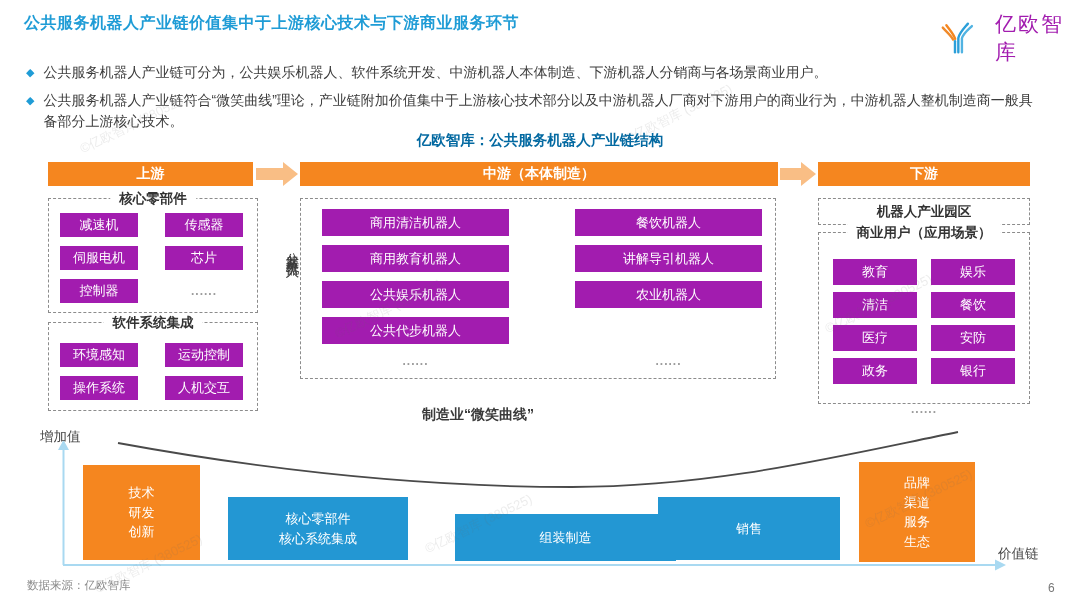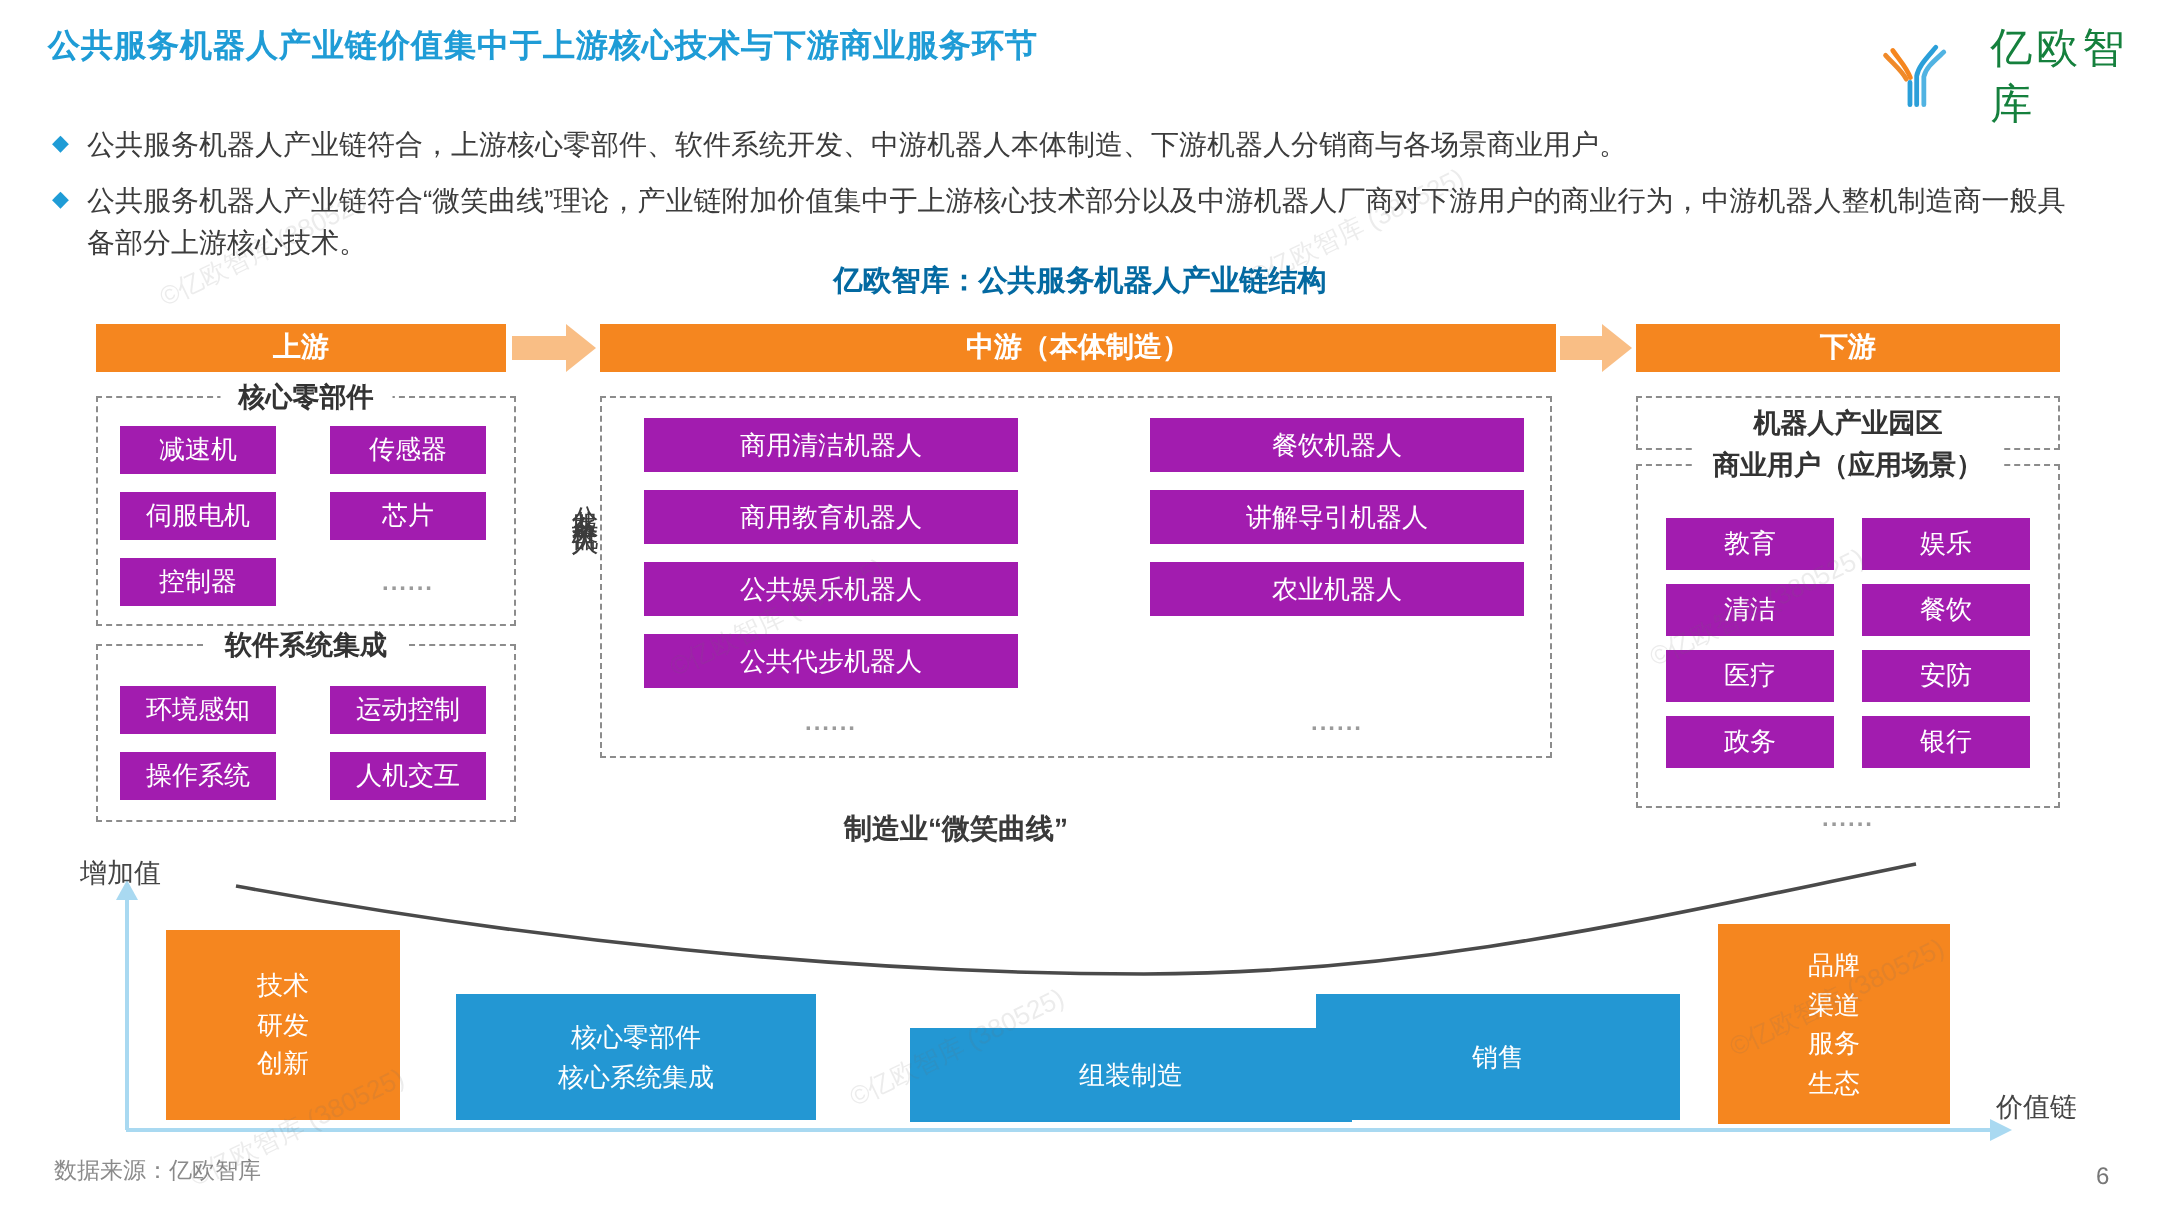--- a/index.html
+++ b/index.html
@@ -9,21 +9,21 @@
     font-family:"Liberation Sans","DejaVu Sans",sans-serif; overflow:hidden;
     margin:0 auto;
   }
   
   .page-title {
     position:absolute; left:24px; top:13px; font-size:16px; font-weight:bold;
     color:#1f9cd6; letter-spacing:0.5px;
   }
   .logo { position:absolute; left:940px; top:10px; display:flex; align-items:center; }
   .logo svg { width:38px; height:38px; }
-  .logo-text { font-size:21px; color:#15803d; letter-spacing:2px; margin-left:20px; }
+  .logo-text { font-size:21px; color:#a21caf; letter-spacing:2px; margin-left:20px; }
   
   .bullets { position:absolute; left:26px; top:62px; width:1016px; }
   .bullet { display:flex; margin-bottom:7px; }
   .bullet-icon { color:#1f9cd6; font-size:11px; line-height:21px; margin-right:9px; flex:0 0 auto; }
   .bullet-text { font-size:14px; line-height:21px; color:#3c3c3c; }
   
   .diagram-title { position:absolute; left:0; top:131px; width:1080px; text-align:center;
     font-size:14.5px; font-weight:bold; color:#0369a1; }
   .stage-bar { position:absolute; top:162px; height:24px; background:#f5861f; color:#fff;
     display:flex; align-items:center; justify-content:center; font-size:14px; font-weight:bold; }
@@ -111,21 +111,21 @@
       <path d="M35 4 C29 11,24 16,23 22 L23 40" stroke="#2b9fd9" stroke-width="3" fill="none" stroke-linecap="round"></path>
       <path d="M40 7 C33.5 13,28.5 17,27.5 22.5 L27.5 40" stroke="#51b3e2" stroke-width="3" fill="none" stroke-linecap="round"></path>
       <path d="M18.8 26 L18.8 40" stroke="#2b9fd9" stroke-width="3" fill="none" stroke-linecap="round"></path>
     </svg>
     <span class="logo-text">亿欧智库</span>
   </div>
 
   <div class="bullets">
     <div class="bullet">
       <span class="bullet-icon">◆</span>
-      <span class="bullet-text">公共服务机器人产业链符合，上游核心零部件、软件系统开发、中游机器人本体制造、下游机器人分销商与各场景商业用户。</span>
+      <span class="bullet-text">公共服务机器人产业链可分为，公共娱乐机器人、软件系统开发、中游机器人本体制造、下游机器人分销商与各场景商业用户。</span>
     </div>
     <div class="bullet">
       <span class="bullet-icon">◆</span>
       <span class="bullet-text">公共服务机器人产业链符合“微笑曲线”理论，产业链附加价值集中于上游核心技术部分以及中游机器人厂商对下游用户的商业行为，中游机器人整机制造商一般具备部分上游核心技术。</span>
     </div>
   </div>
 
   <div class="diagram-title">亿欧智库：公共服务机器人产业链结构</div>
 
   <div class="stage-bar bar-up">上游</div>

